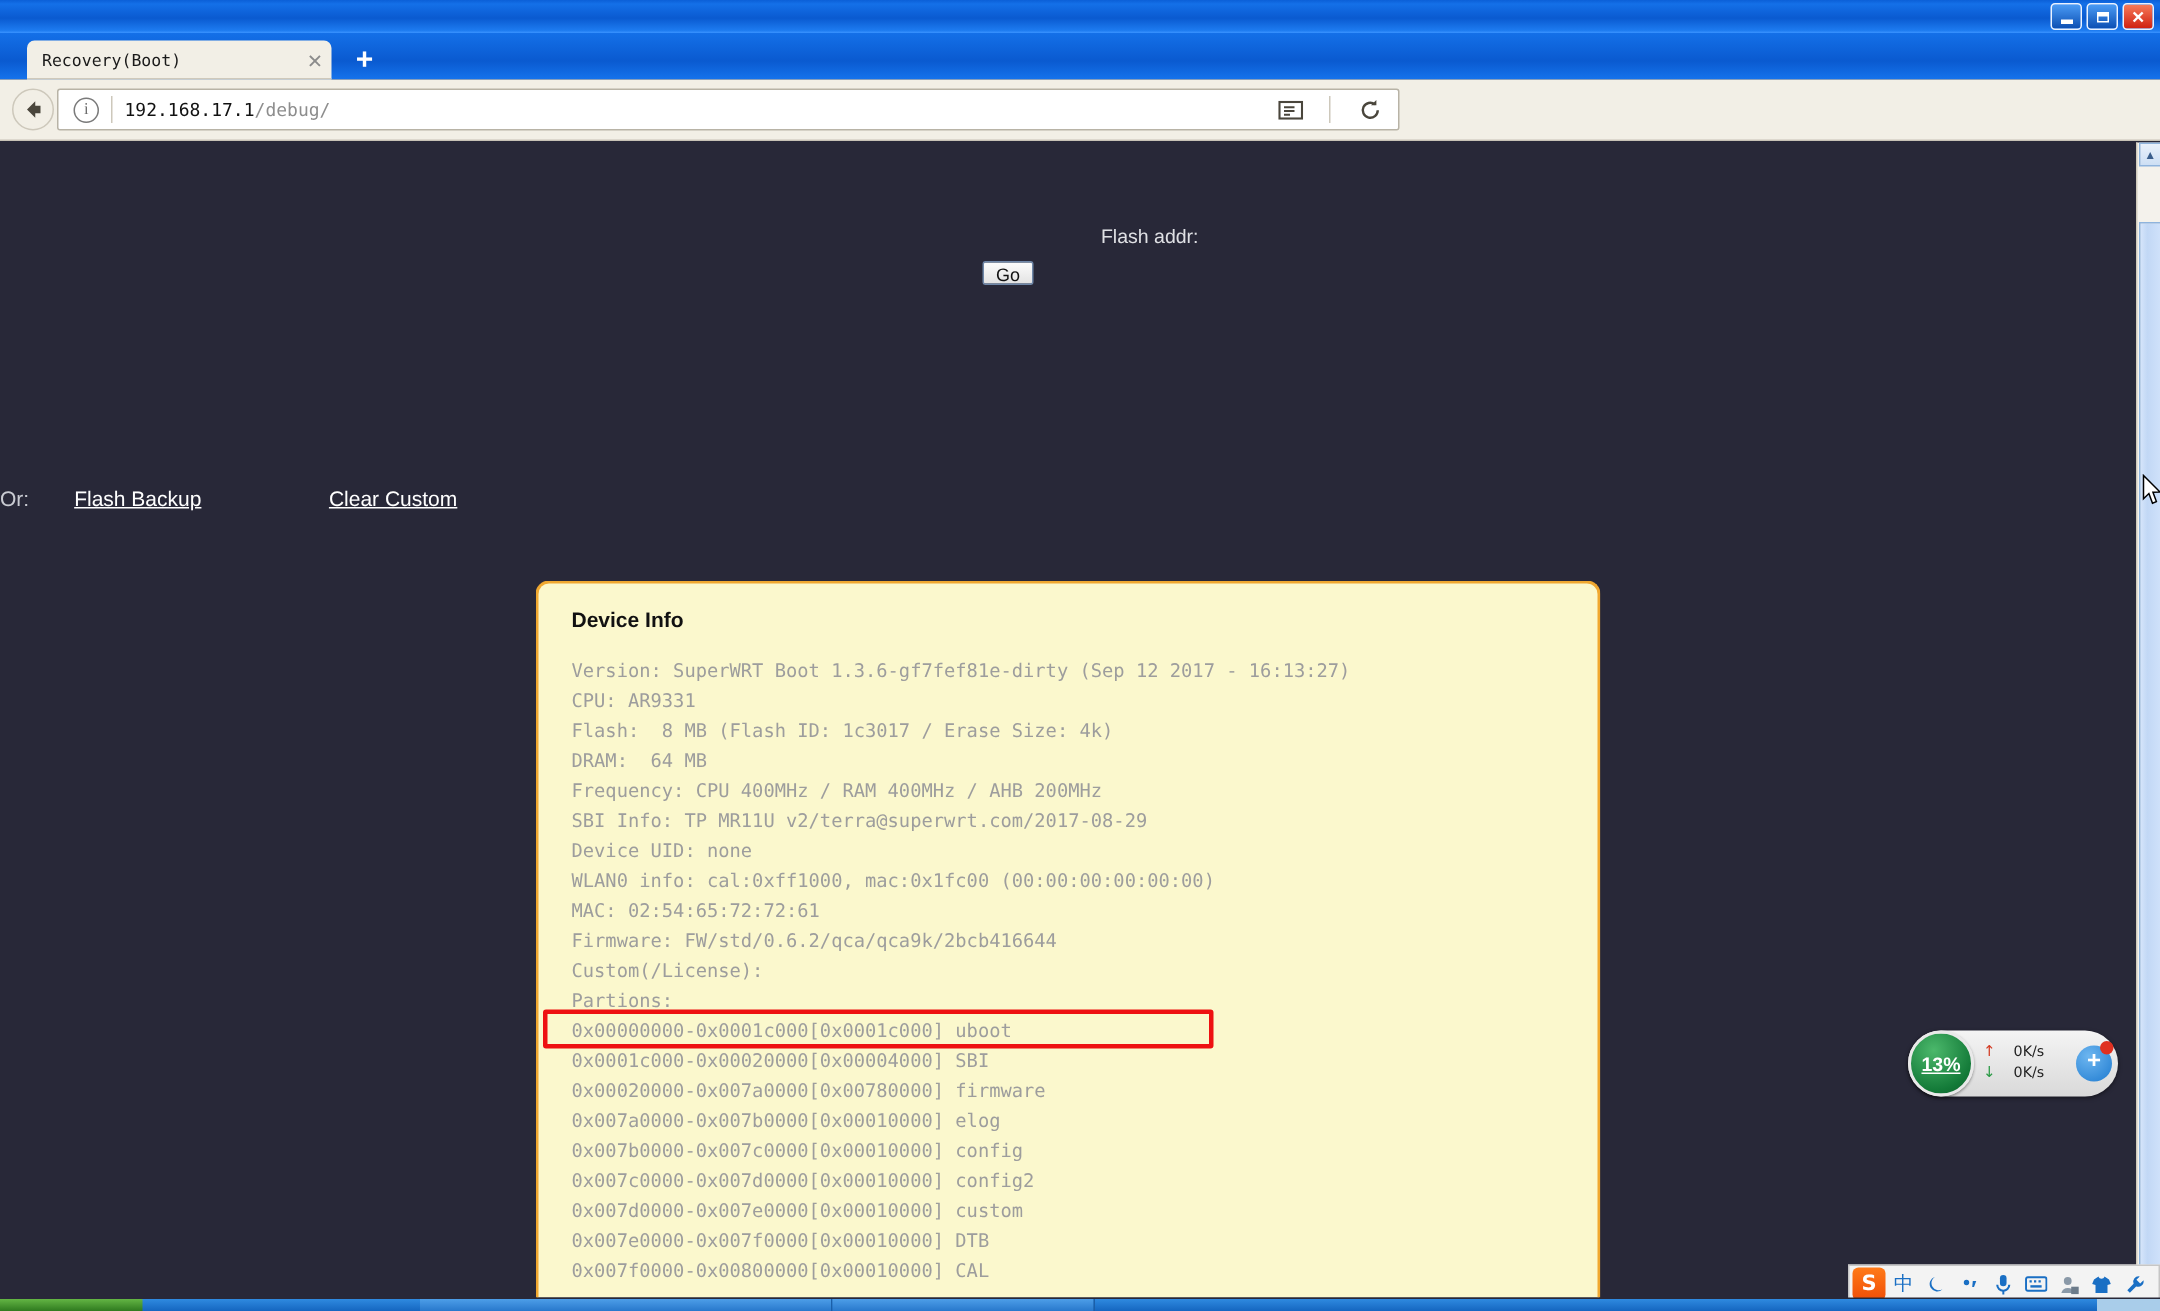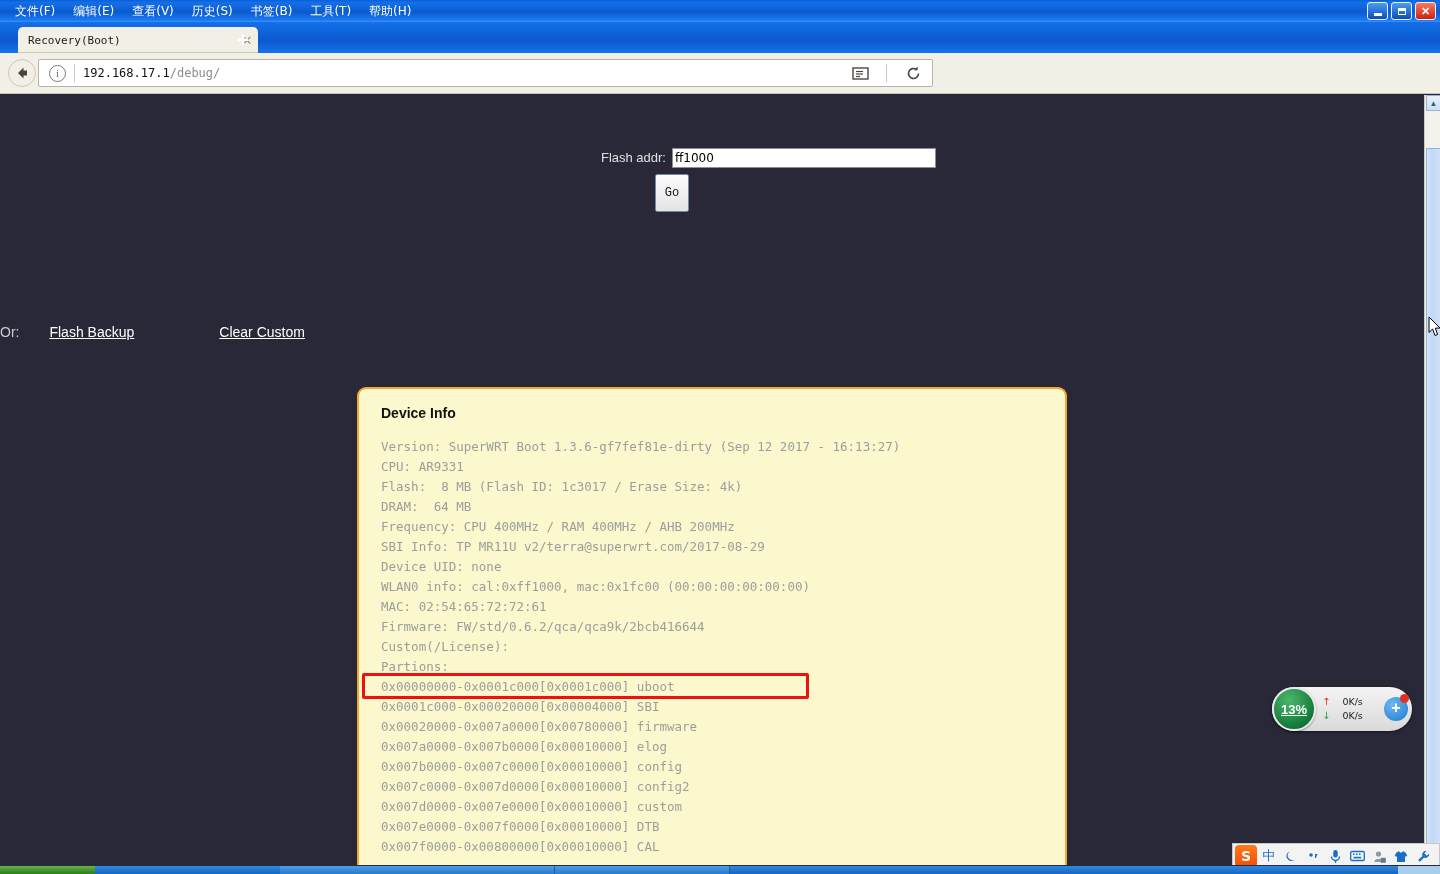--- a/index.html
+++ b/index.html
@@ -35,21 +35,21 @@
   .winbtn.close { background: linear-gradient(to bottom, #f77b5a, #cf2010); }
   .winbtn .glyph-min { width: 8px; height: 3px; background: #fff; margin-top: 6px; }
   .winbtn .glyph-max { width: 8px; height: 7px; border: 1.5px solid #fff; border-top-width: 3px; }
 
   
   .tabstrip {
     position: absolute; left: 0; top: 22px; width: 1440px; height: 31px;
     background: linear-gradient(to bottom, #1470e8 0%, #0a5ad0 60%, #1573ec 100%);
   }
   .tab {
-    position: absolute; left: 18px; top: 5px; width: 240px; height: 26px;
+    position: absolute; left: 18px; top: 5px; width: 203px; height: 26px;
     background: #f2efe6; border-radius: 5px 5px 0 0;
     display: flex; align-items: center;
     box-shadow: 0 -1px 0 #cfc9bb inset;
   }
   .tab-label {
     flex: 1; font-family: "DejaVu Sans Mono", monospace;
     font-size: 11px; color: #1a1a1a; padding-left: 10px;
     overflow: hidden; white-space: nowrap;
   }
   .tab-close { width: 22px; text-align: center; color: #8b8b8b; font-size: 13px; }
@@ -128,25 +128,24 @@
     font-size: 12px; font-family: "DejaVu Sans", sans-serif; color: #111;
     border-radius: 2px; line-height: 18px;
   }
   .filename { color: #e6e7ea; font-size: 13px; }
   .hexarea {
     width: 264px; height: 55px; border: 1px solid #8d8d8d; background: #fff;
     resize: none; font-family: "DejaVu Sans Mono", monospace; font-size: 12px; padding: 2px;
   }
   .gorow { display: flex; justify-content: center; margin-top: 6px; }
   .go-btn {
-    width: 34px; height: 38px; border: 1px solid #6f87a8;
+    width: 34px; height: 16px; border: 1px solid #6f87a8;
     background: linear-gradient(to bottom,#fcfcfc,#e3e3e3);
     font-size: 12px; color: #111; border-radius: 2px;
     margin-left: -80px;
-    font-family: Liberation Mono, monospace;
   }
   .orrow {
     position: absolute; left: 0; top: 229px; width: 1424px;
     display: flex; align-items: center; gap: 0;
   }
   .or-label { color: #c9cbd2; font-size: 14px; margin-right: 30px; }
   .or-link {
     color: #ffffff; font-size: 14px; text-decoration: underline;
     font-family: "Liberation Sans", sans-serif;
   }
@@ -257,29 +256,20 @@
     position: absolute; left: 0; top: 865px; width: 1440px; height: 2px; background: #282838;
   }
   svg { display: block; }
 </style>
 </head>
 <body>
 
 <div id="app">
 
   <div class="titlebar">
-    <div class="menubar">
-      <div class="menuitem">文件(F)</div>
-      <div class="menuitem">编辑(E)</div>
-      <div class="menuitem">查看(V)</div>
-      <div class="menuitem">历史(S)</div>
-      <div class="menuitem">书签(B)</div>
-      <div class="menuitem">工具(T)</div>
-      <div class="menuitem">帮助(H)</div>
-    </div>
     <div class="winbtns">
       <div class="winbtn">
           <div class="glyph-min"></div>
         </div>
       <div class="winbtn">
           <div class="glyph-max"></div>
         </div>
       <div class="winbtn close">
           <span>✕</span>
         </div>
@@ -373,23 +363,20 @@
           </svg>
       </div>
     </div>
   </div>
 
   <div class="page">
 
     <div class="form-rows">
       <div class="frow">
         <div class="flabel">Flash addr:</div>
-        <div class="fcontrol">
-          <input class="text-in" type="text" value="ff1000" style="">
-        </div>
       </div>
 
 
 
       <div class="gorow">
         <button class="go-btn">Go</button>
       </div>
     </div>
 
     <div class="orrow">

